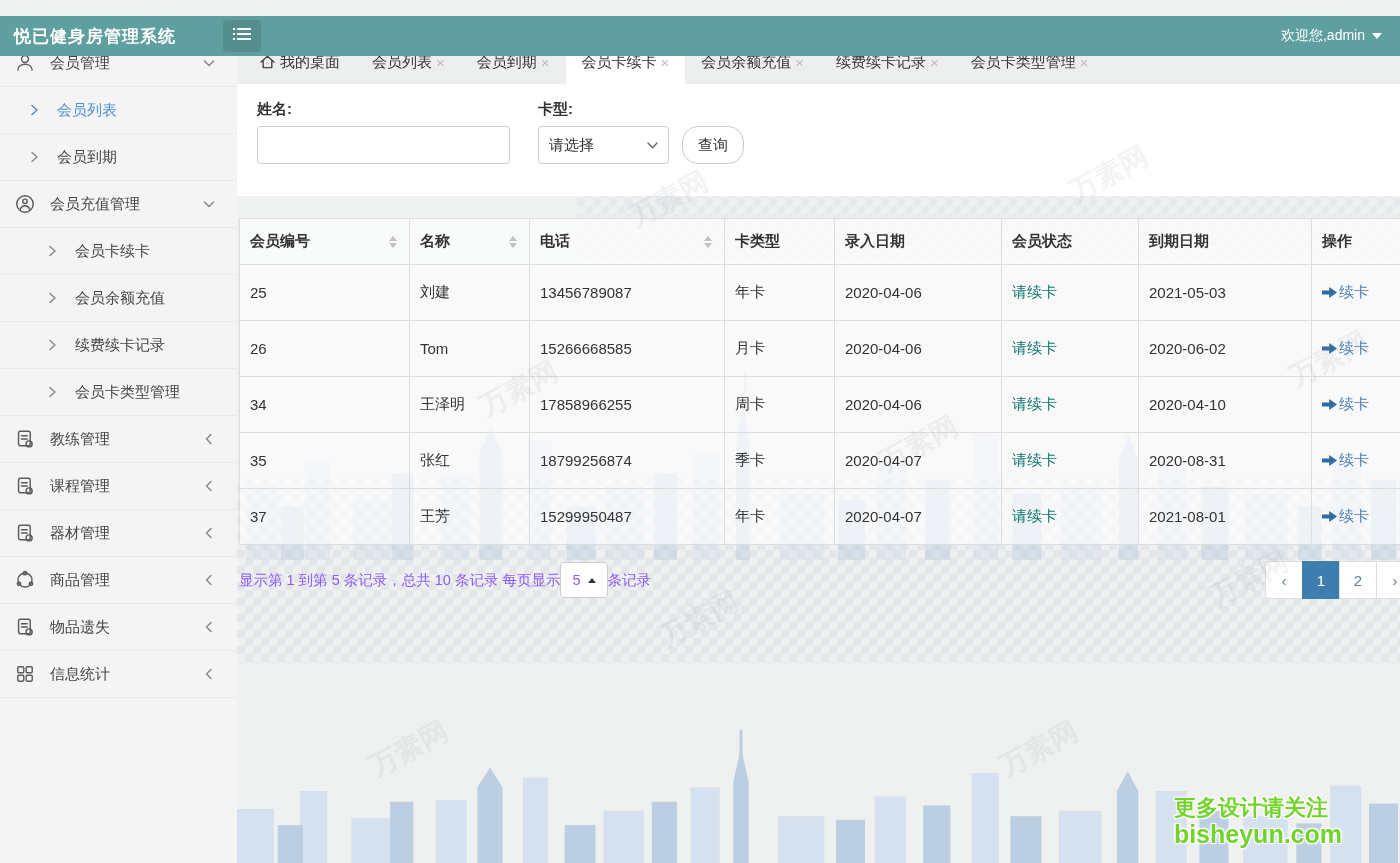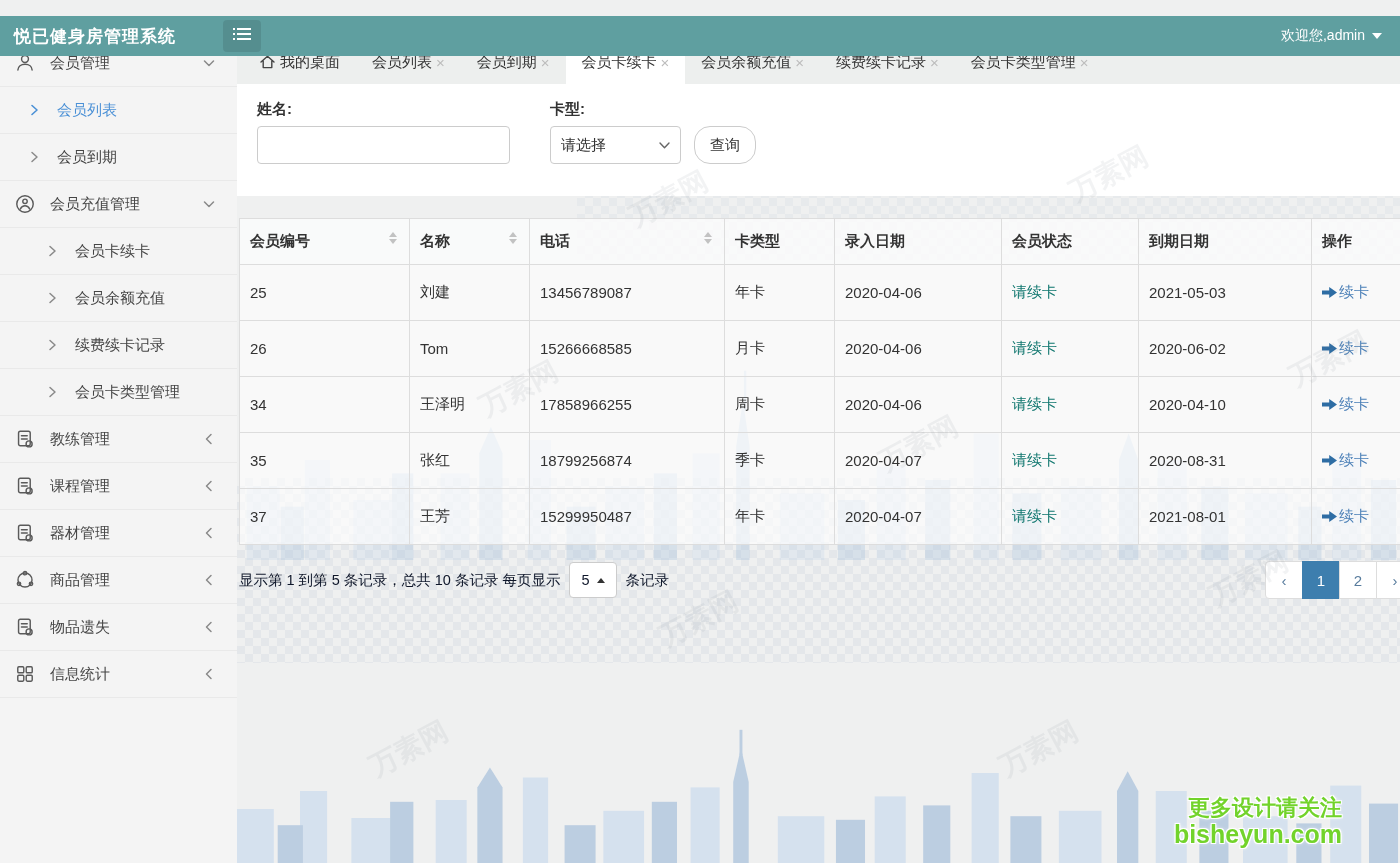--- a/index.html
+++ b/index.html
@@ -32,59 +32,59 @@
   .main { position:absolute; top:40px; left:237px; width:1163px; bottom:0; overflow:hidden; background:#eff0f0; }
 
   
   .decor { position:absolute; z-index:0; pointer-events:none; }
   .skyline-bottom { left:0; right:0; bottom:0; height:135px; width:100%; }
   .skyline-mid { left:0; right:0; top:320px; height:200px; width:100%; opacity:.55; }
   .checker { background-image:repeating-conic-gradient(rgba(168,186,206,.16) 0% 25%, transparent 0% 50%); background-size:16px 16px; }
   .band-a { left:0; right:0; top:438px; height:185px; }
   .band-b { left:340px; right:0; top:150px; height:70px; opacity:.7; }
   .wm { position:absolute; z-index:2; pointer-events:none; font-size:28px; font-weight:bold; color:rgba(125,138,150,.10); transform:rotate(-28deg); }
-  .promo { position:absolute; z-index:3; right:58px; bottom:14px; text-align:right; font-weight:bold; color:#72d32b; line-height:1.15;
+  .promo { position:absolute; z-index:3; right:58px; bottom:14px; text-align:left; font-weight:bold; color:#72d32b; line-height:1.15;
            text-shadow:-1px -1px 0 #fff,1px -1px 0 #fff,-1px 1px 0 #fff,1px 1px 0 #fff,0 0 4px #fff; }
   .promo .l1 { font-size:22px; }
   .promo .l2 { font-size:25px; }
 
   .content { position:relative; z-index:1; }
 
   
   .tabbar { height:44px; background:#edefee; display:flex; align-items:stretch; padding-left:6px; }
   .tab { display:flex; align-items:center; padding:0 16px; font-size:15px; color:#333; gap:4px; cursor:pointer; }
   .tab.active { background:#fff; }
   .tab-x { color:#bcbcbc; font-size:15px; line-height:1; cursor:pointer; }
   .tab-icon { width:17px; height:16px; }
 
   
-  .panel { background:#fff; height:112px; padding:16px 0 0 20px; display:flex; gap:40px; }
+  .panel { background:#fff; height:112px; padding:16px 0 0 20px; display:flex; gap:28px; }
   .field label { display:block; font-size:15px; font-weight:bold; margin-bottom:7px; }
   .field input { width:253px; height:38px; border:1px solid #ccc; border-radius:4px; font-size:15px; padding:0 10px; outline:none; background:#fff; }
   .row { display:flex; gap:13px; align-items:center; }
   .select { width:131px; height:38px; border:1px solid #ccc; border-radius:4px; background:#fff; display:flex; align-items:center; padding:0 10px; font-size:15px; color:#333; cursor:pointer; justify-content:space-between; }
   .btn { height:38px; padding:0 15px; border:1px solid #ccc; border-radius:16px; background:#fff; font-size:15px; color:#333; cursor:pointer; font-family:inherit; }
 
   
   table { border-collapse:collapse; table-layout:fixed; width:1192px; margin:22px 0 0 2px; background:transparent; }
   th, td { border:1px solid #ddd; font-size:15px; text-align:left; padding:0 10px; overflow:hidden; white-space:nowrap; }
   th { height:46px; font-weight:bold; background:rgba(251,251,251,.82); }
   td { height:56px; background:rgba(255,255,255,.62); }
-  .th-inner { display:flex; align-items:flex-start; justify-content:space-between; }
+  .th-inner { display:flex; align-items:center; justify-content:space-between; }
   .sorter { display:inline-flex; flex-direction:column; gap:2px; margin-right:2px; }
   .sorter i { width:0; height:0; border-left:4px solid transparent; border-right:4px solid transparent; display:block; }
   .sorter .up { border-bottom:5px solid #c2c2c2; }
   .sorter .dn { border-top:5px solid #c2c2c2; }
   .status-red { color:#0f766e;margin-top:32px; }
   .renew-link { color:#4a7fb7; display:inline-flex; align-items:center; gap:2px; cursor:pointer; text-decoration:none; }
   .arrow-ic { width:15px; height:13px; }
 
   
   .pagebar { display:flex; align-items:center; justify-content:space-between; margin-top:16px; padding-left:2px; }
-  .page-info { font-size:14.5px; color:#0f172a; display:flex; align-items:center; gap:9px; }
+  .page-info { font-size:14.5px; color:#8b5cf6; display:flex; align-items:center; }
   .page-size-btn { background:#fff; border:1px solid #ccc; border-radius:4px; height:36px; padding:0 11px; display:inline-flex; align-items:center; gap:7px; font-size:14.5px; cursor:pointer; }
   .caret-up-b { width:0; height:0; border-left:4px solid transparent; border-right:4px solid transparent; border-bottom:5px solid #333; display:inline-block; }
   .pager { display:flex; margin-right:-14px; }
   .pager .pg { min-width:38px; height:38px; background:#fff; border:1px solid #ddd; margin-left:-1px; display:flex; align-items:center; justify-content:center; font-size:15px; color:#587c9d; cursor:pointer; }
   .pager .pg:first-child { border-radius:4px 0 0 4px; margin-left:0; }
   .pager .pg:last-child { border-radius:0 4px 4px 0; }
   .pager .pg.active { background:#3d7eae; border-color:#3d7eae; color:#fff; }
 </style>
 </head>
 <body>

